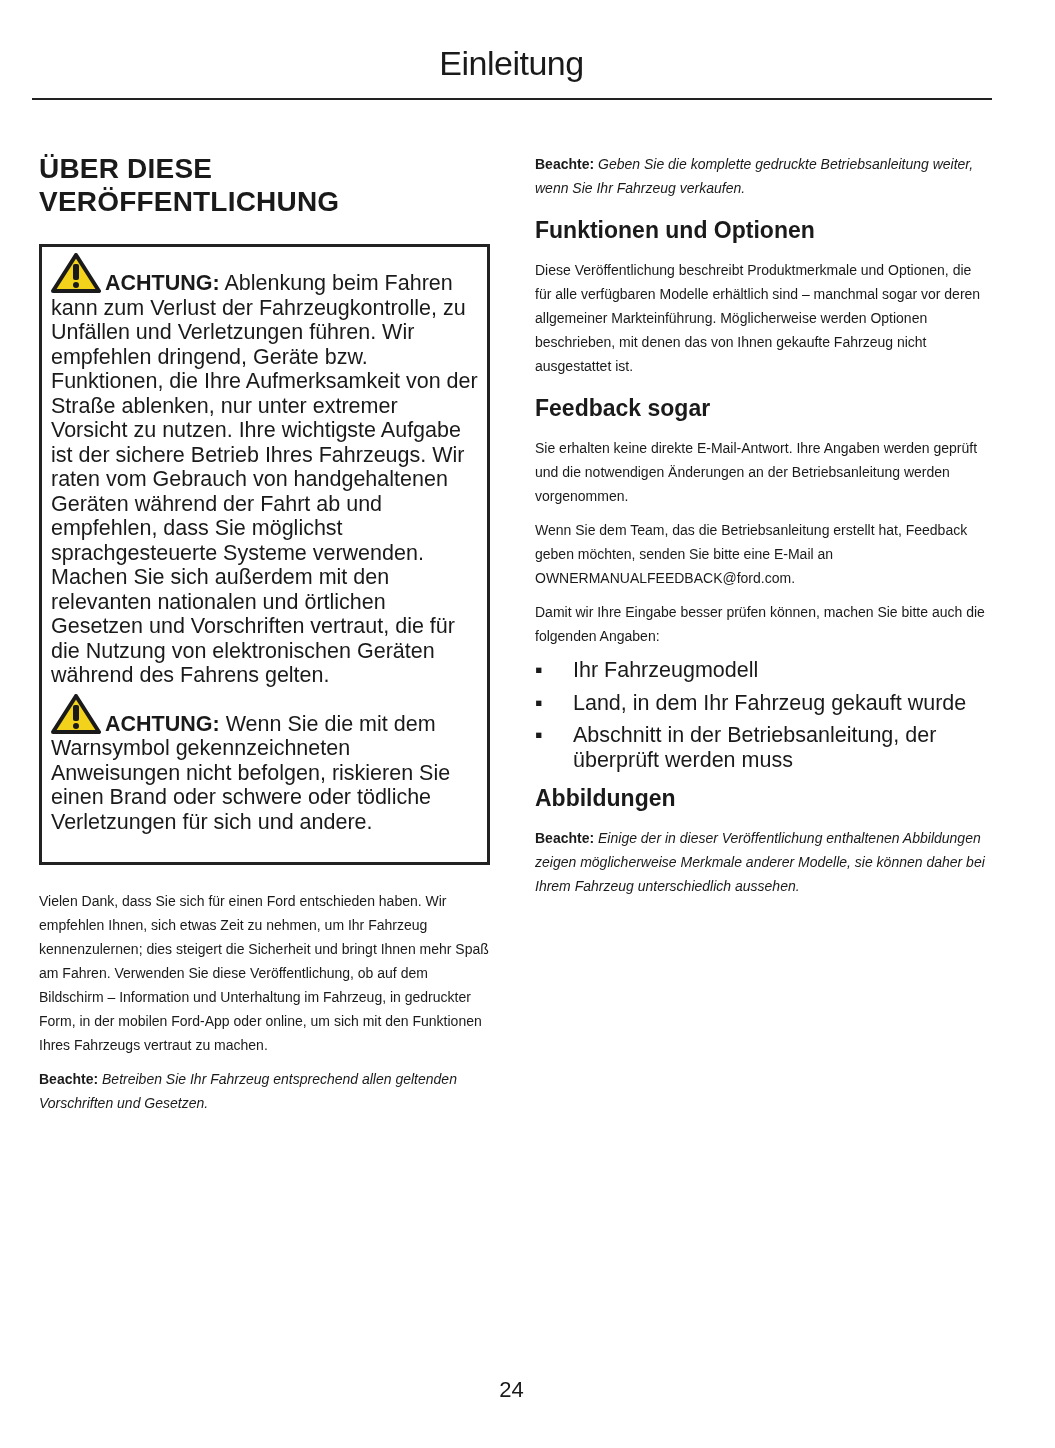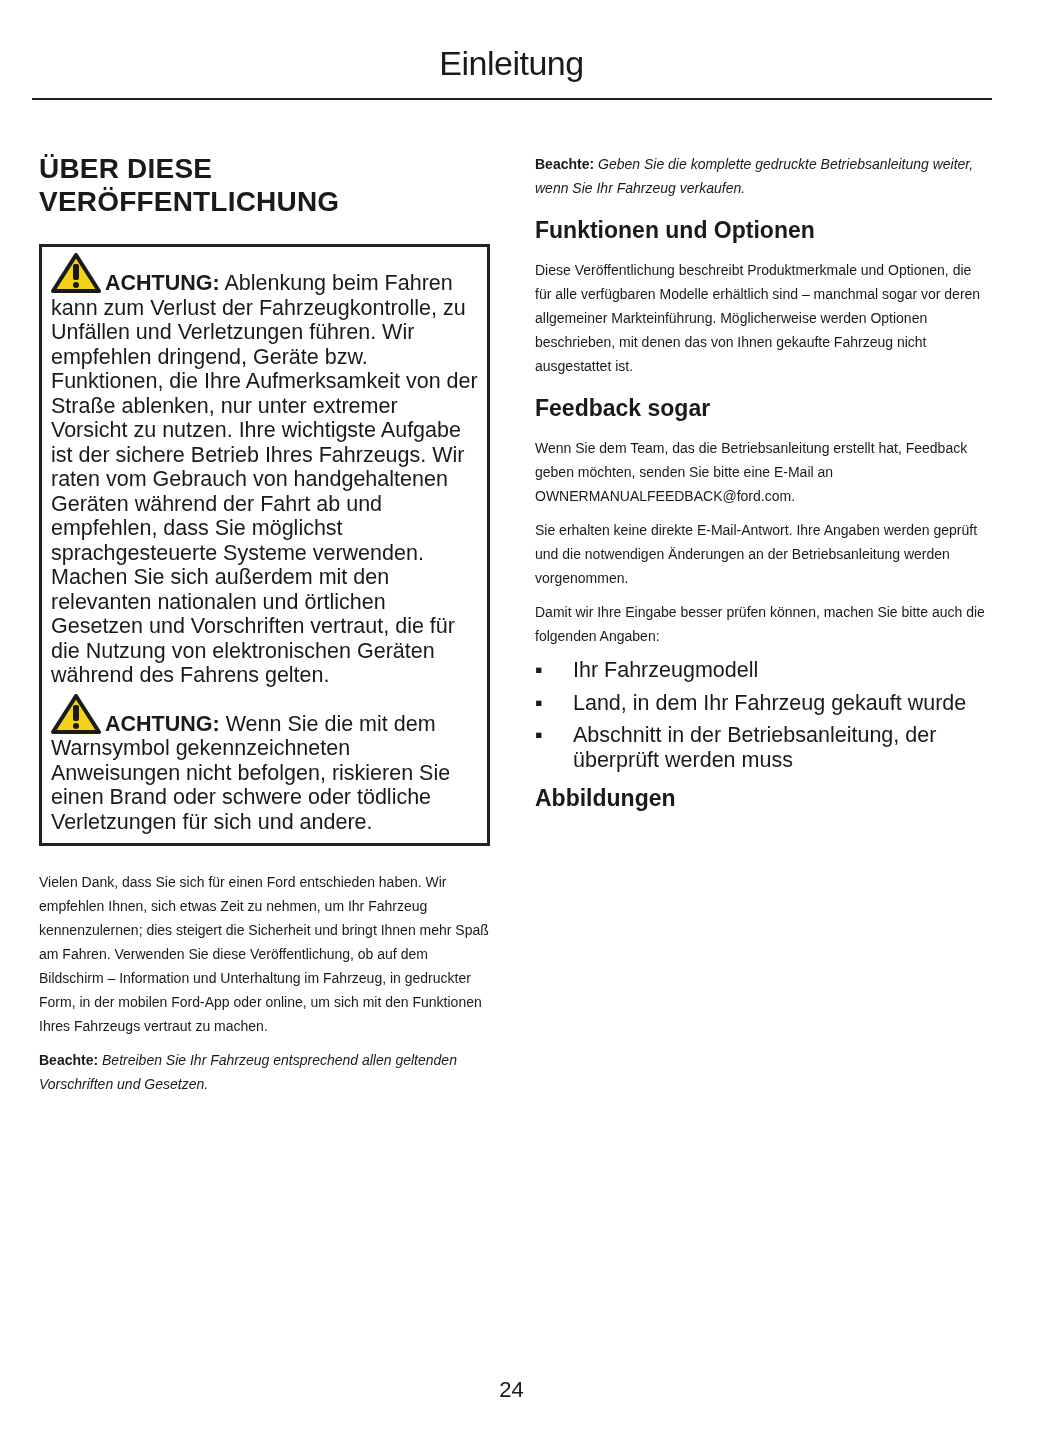--- a/index.html
+++ b/index.html
@@ -7,21 +7,21 @@
   .page-title { position: absolute; top: 44px; left: 0; width: 1023px; text-align: center; font-size: 34px; font-weight: normal; letter-spacing: -0.5px; }
   .title-rule { position: absolute; top: 98px; left: 32px; width: 960px; height: 0; border-top: 2px solid #222; }
   .col { position: absolute; top: 152px; }
   .col-left { left: 39px; width: 450px; }
   .col-right { left: 535px; width: 455px; }
   .h1 { font-size: 28px; font-weight: bold; line-height: 33px; margin: 0 0 26px 0; letter-spacing: 0.2px; }
   .h2 { font-size: 23px; font-weight: bold; line-height: 28px; margin: 9px 0 14px 0; }
   p { margin: 0 0 10px 0; font-size: 14px; line-height: 24px; }
   .note-label { font-weight: bold; font-style: normal; }
   .note-text { font-style: italic; }
-  .warnbox { border: 3px solid #222; padding: 6px 8px 3px 9px; margin: 0 0 24px 0; width: 428px; }
+  .warnbox { border: 3px solid #222; padding: 6px 8px 22px 9px; margin: 0 0 24px 0; width: 428px; }
   .warn-block { font-size: 21.5px; line-height: 24.5px; margin-bottom: 6px; }
   .warn-icon { display: inline-block; width: 50px; height: 40px; vertical-align: -3px; margin-right: 4px; }
   .warn-label { font-weight: bold; }
   ul.bullets { list-style: none; margin: 0 0 12px 0; padding: 0; }
   ul.bullets li { position: relative; padding-left: 38px; font-size: 21.5px; line-height: 24.5px; margin-bottom: 8px; }
   ul.bullets li .dot { position: absolute; left: 0; top: 0; }
   .page-number { position: absolute; top: 1377px; left: 0; width: 1023px; text-align: center; font-size: 22px; }
 </style>
 </head>
 <body>
@@ -57,25 +57,26 @@
   <p><span class="note-label">Beachte:</span><span class="note-text"> Betreiben Sie Ihr Fahrzeug entsprechend allen geltenden Vorschriften und Gesetzen.</span></p>
 </div>
 
 <div class="col col-right">
   <p style="margin-bottom:16px;"><span class="note-label">Beachte:</span><span class="note-text"> Geben Sie die komplette gedruckte Betriebsanleitung weiter, wenn Sie Ihr Fahrzeug verkaufen.</span></p>
 
   <div class="h2">Funktionen und Optionen</div>
   <p style="margin-bottom:16px;">Diese Veröffentlichung beschreibt Produktmerkmale und Optionen, die für alle verfügbaren Modelle erhältlich sind – manchmal sogar vor deren allgemeiner Markteinführung. Möglicherweise werden Optionen beschrieben, mit denen das von Ihnen gekaufte Fahrzeug nicht ausgestattet ist.</p>
 
   <div class="h2">Feedback sogar</div>
+  <p>Sie erhalten keine direkte E-Mail-Antwort. Ihre Angaben werden geprüft und die notwendigen Änderungen an der Betriebsanleitung werden vorgenommen.</p>
   <p>Wenn Sie dem Team, das die Betriebsanleitung erstellt hat, Feedback geben möchten, senden Sie bitte eine E-Mail an OWNERMANUALFEEDBACK@ford.com.</p>
-  <p>Sie erhalten keine direkte E-Mail-Antwort. Ihre Angaben werden geprüft und die notwendigen Änderungen an der Betriebsanleitung werden vorgenommen.</p>
   <p>Damit wir Ihre Eingabe besser prüfen können, machen Sie bitte auch die folgenden Angaben:</p>
   <ul class="bullets">
     <li><span class="dot">▪</span><span>Ihr Fahrzeugmodell</span></li>
     <li><span class="dot">▪</span><span>Land, in dem Ihr Fahrzeug gekauft wurde</span></li>
     <li><span class="dot">▪</span><span>Abschnitt in der Betriebsanleitung, der überprüft werden muss</span></li>
   </ul>
 
   <div class="h2">Abbildungen</div>
+  <p><span class="note-label">Beachte:</span><span class="note-text"> Einige der in dieser Veröffentlichung enthaltenen Abbildungen zeigen möglicherweise Merkmale anderer Modelle, sie können daher bei Ihrem Fahrzeug unterschiedlich aussehen.</span></p>
 </div>
 
 <div class="page-number">24</div>
 
 </body></html>

